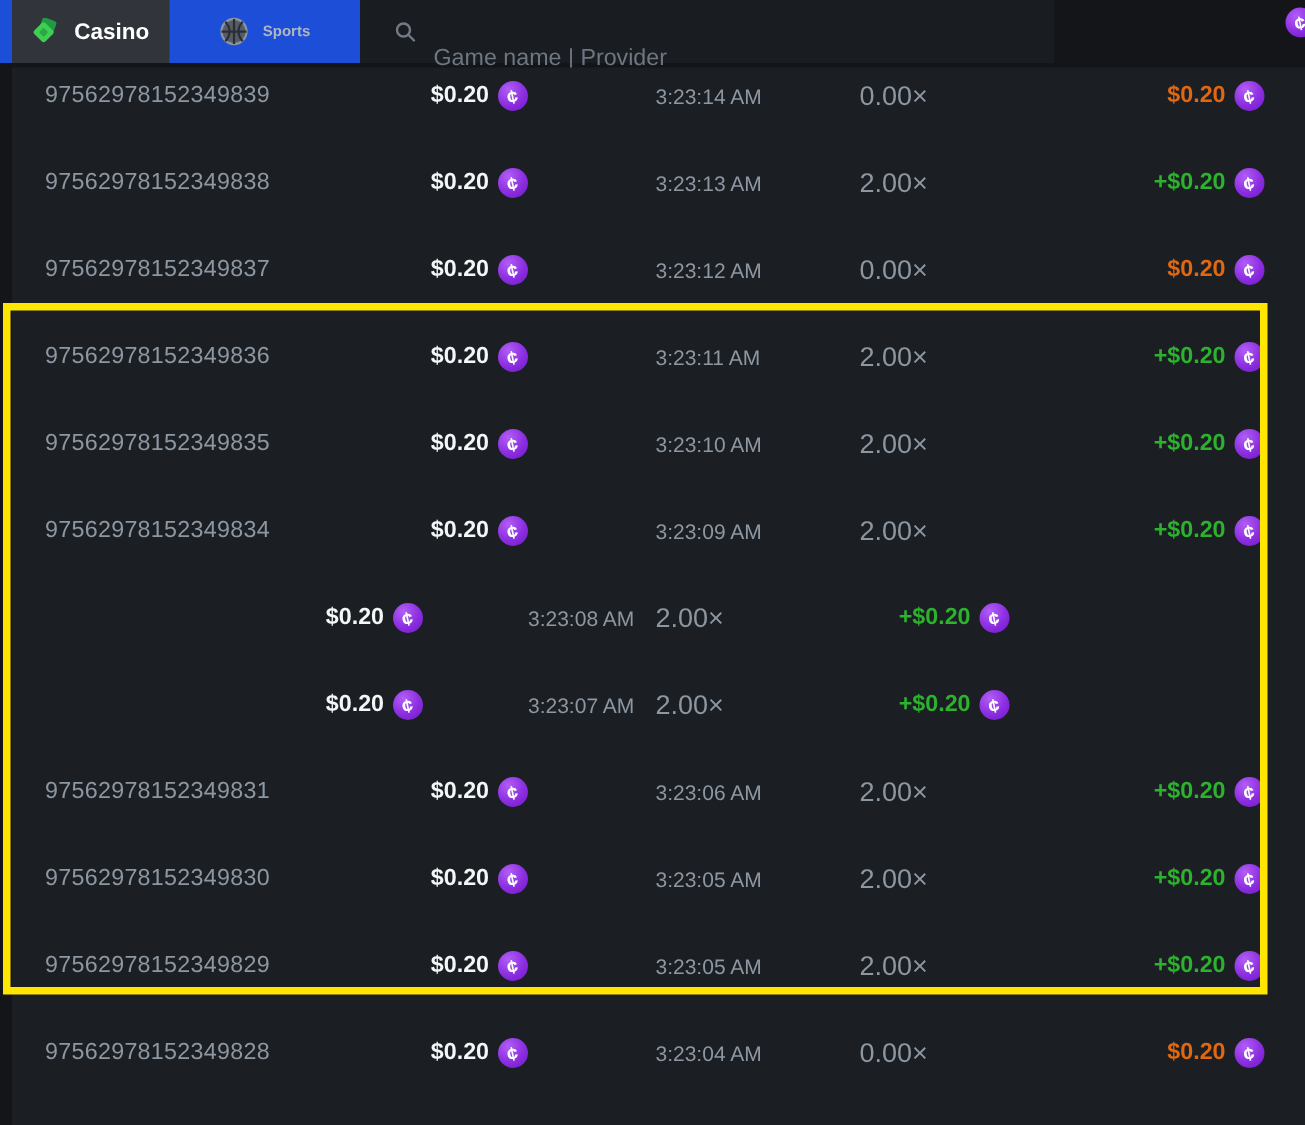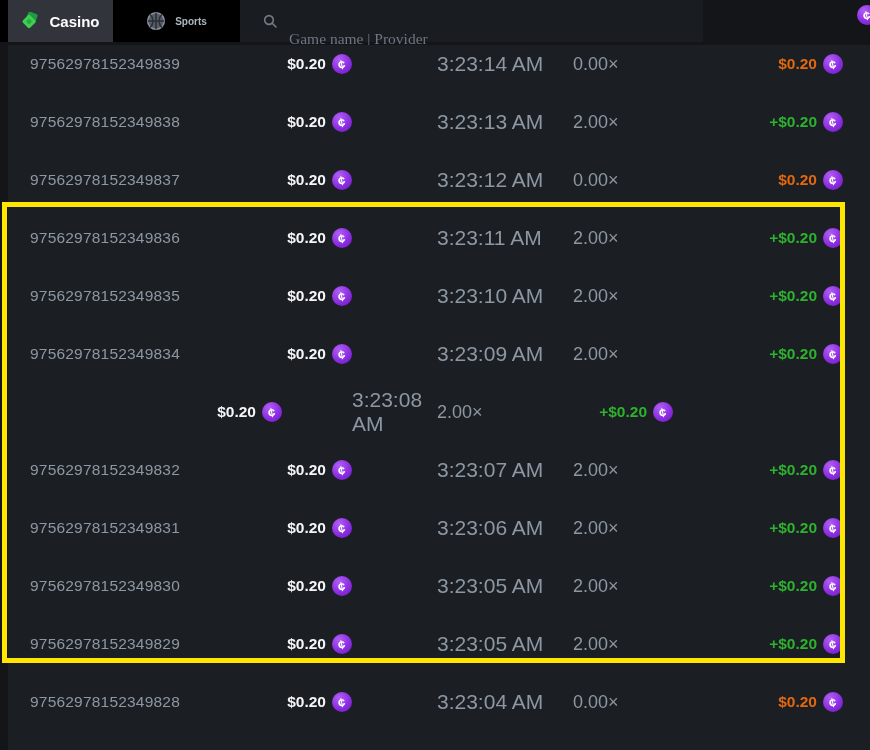--- a/index.html
+++ b/index.html
@@ -7,21 +7,21 @@
   body {
     position:relative;
     background:#131519;
     font-family:"Liberation Sans", sans-serif;
     overflow:hidden;
   }
 
   
   .topbar {
     position:absolute; top:0; left:0; width:639px; height:42px;
-    background:#000000;
+    background:#1d4ed8;
   }
   .tab {
     position:absolute; top:0; height:42px;
     display:flex; align-items:center; justify-content:center; gap:9px;
     cursor:pointer;
   }
   .tab-casino { left:8px; width:105px; background:#31343a; }
   .tab-sports { left:113px; width:127px; background:transparent; }
   .tab-label-active { color:#ffffff; font-weight:bold; font-size:15px; }
   .tab-label { color:#aeb6bf; font-weight:bold; font-size:10px; }
@@ -29,21 +29,21 @@
   .searchbar {
     position:absolute; top:0; left:240px; width:463px; height:42px;
     background:#191c21;
     display:flex; align-items:center; gap:11px;
     padding-left:22px;
   }
   .searchbar input {
     flex:1; height:100%;
     background:transparent; border:none; outline:none;
     color:#c6ccd4; font-size:15.5px;
-    font-family:Liberation Serif, serif;
+    font-family:Liberation Sans, sans-serif;
     margin-top:36px;
   }
   .searchbar input::placeholder { color:#6d7681; opacity:1; }
 
   .coin {
     width:20px; height:20px; border-radius:50%;
     background:radial-gradient(circle at 35% 28%, #b15ef5 0%, #8b2de0 55%, #6f18c4 100%);
     color:#ffffff; font-weight:bold; font-size:13px; line-height:1;
     display:flex; align-items:center; justify-content:center;
     flex:0 0 20px;
@@ -63,21 +63,21 @@
     grid-template-columns:252px 70px 85px 136px 100px 1fr;
     align-items:center;
     padding:0 27px 0 22px;
     cursor:pointer;
   }
   .cell-id   { color:#8d97a2; font-size:15.5px; letter-spacing:0.2px; }
   .cell-bet  {
     display:flex; justify-content:flex-end; align-items:center; gap:6px;
     color:#f4f6f8; font-weight:bold; font-size:15.5px;
   }
-  .cell-time { color:#8d97a2; font-size:21px; }
+  .cell-time { color:#8d97a2; font-size:14px; }
   .cell-mult { color:#8d97a2; font-size:18px; }
   .cell-payout {
     display:flex; justify-content:flex-end; align-items:center; gap:6px;
     font-weight:bold; font-size:15.5px;
   }
   .payout-win  { color:#2cb22c; }
   .payout-loss { color:#e2680f; }
 
   
   .highlight-rect {
@@ -251,21 +251,20 @@
     <div class="cell-time">3:23:08 AM</div>
     <div class="cell-mult">2.00×</div>
     <div class="cell-payout payout-win">
       <span>+$0.20</span>
       <span class="coin">
             <span>¢</span>
           </span>
     </div>
   </div>
       <div class="row">
-    <div class="cell-id">97562978152349832</div>
     <div class="cell-bet">
       <span>$0.20</span>
       <span class="coin">
             <span>¢</span>
           </span>
     </div>
     <div></div>
     <div class="cell-time">3:23:07 AM</div>
     <div class="cell-mult">2.00×</div>
     <div class="cell-payout payout-win">

